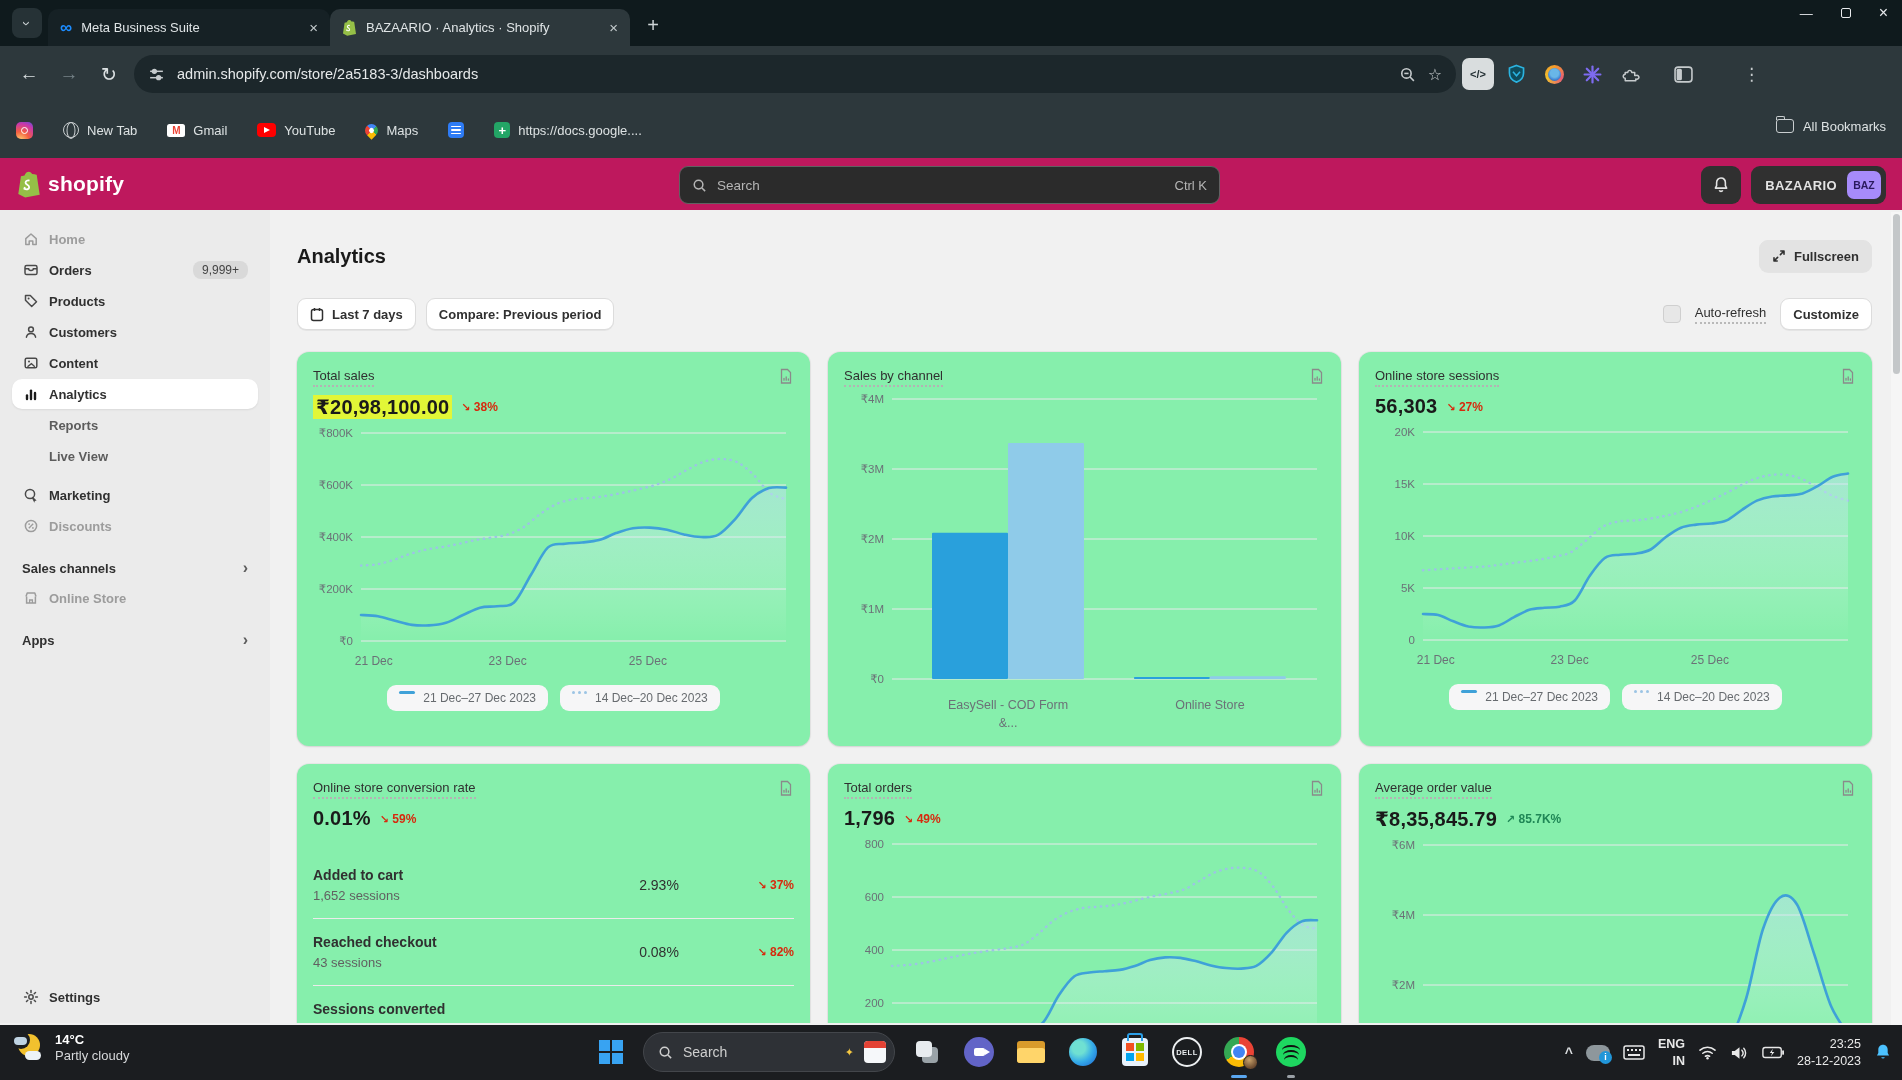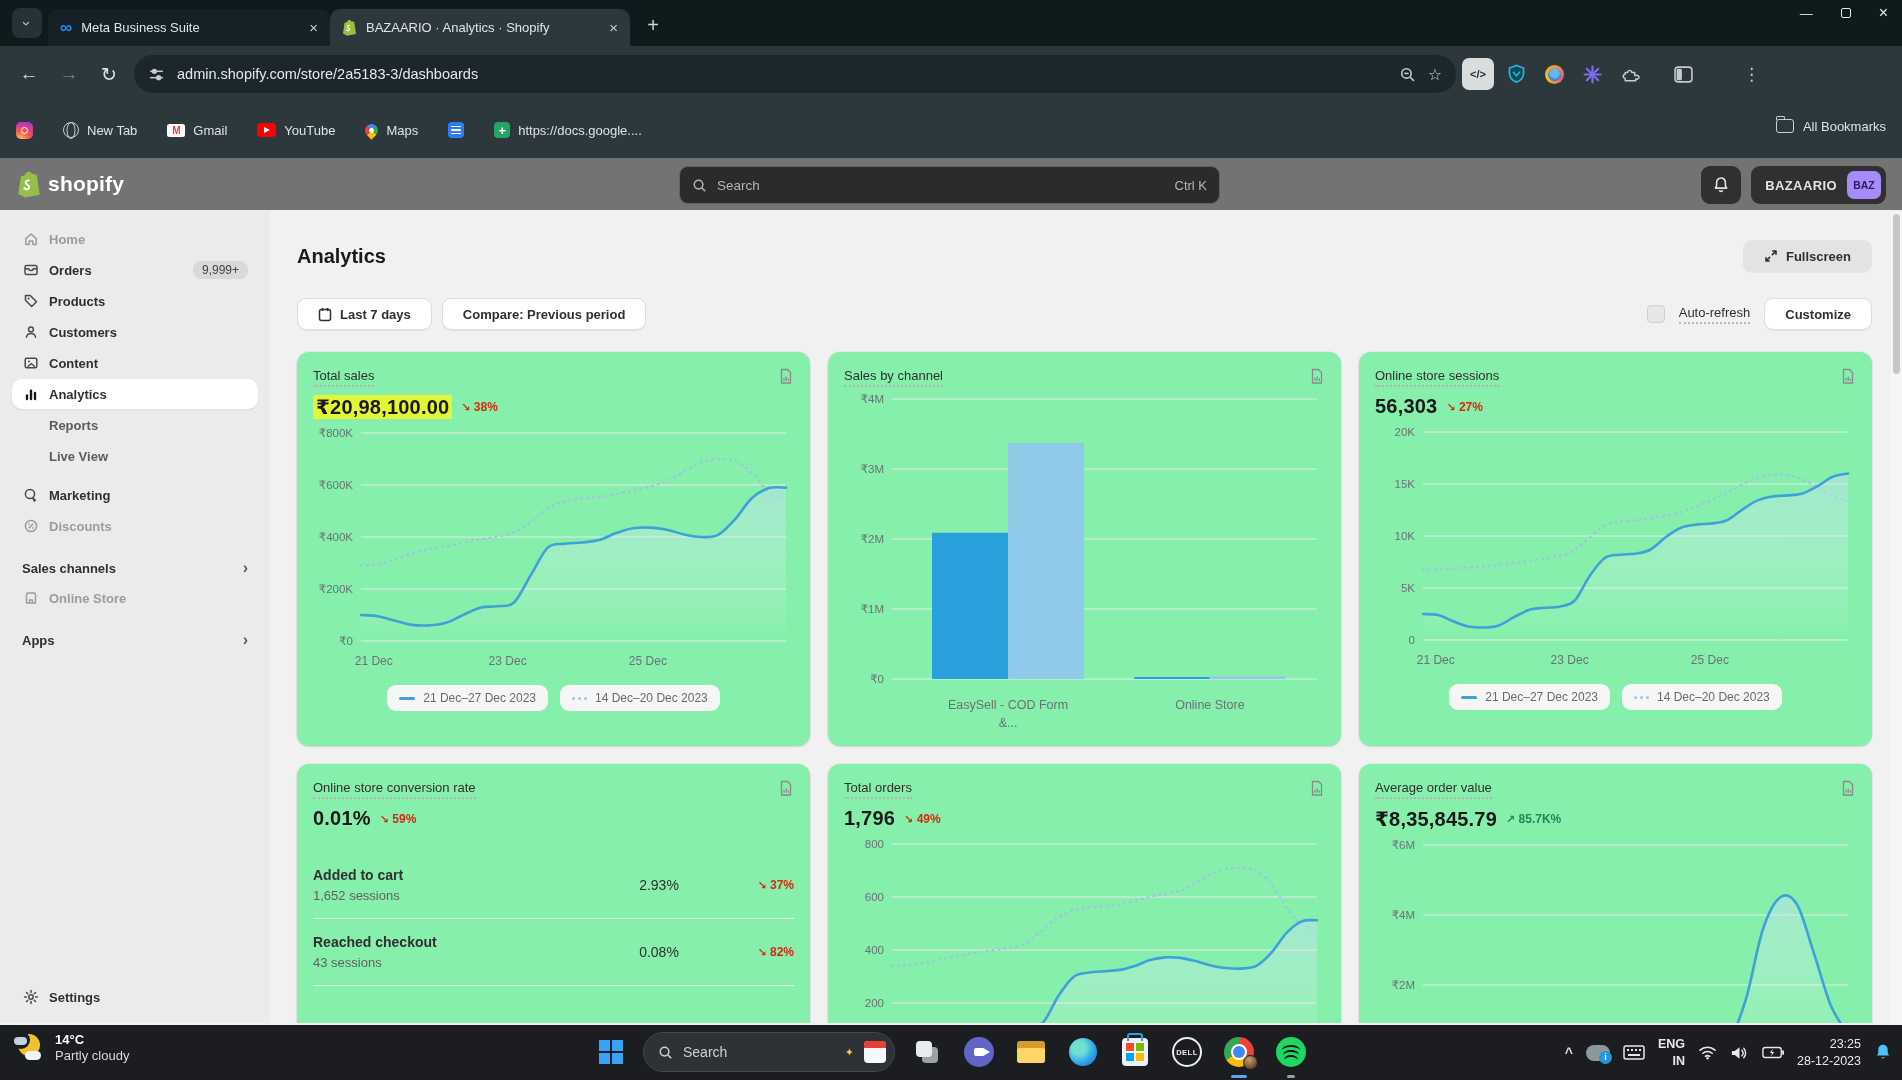--- a/index.html
+++ b/index.html
@@ -52,21 +52,21 @@
 .pin i{position:absolute;inset:4px;border-radius:50%;background:#fff}
 .bdoc{width:16px;height:16px;border-radius:4px;background:#2E7CF6;display:flex;flex-direction:column;gap:2px;justify-content:center;padding:0 3px}
 .bdoc i{height:1.6px;background:#fff;border-radius:1px}
 .gsheet{width:16px;height:16px;border-radius:4px;background:#23A566;position:relative}
 .gsheet:after{content:"+";position:absolute;inset:0;color:#fff;font-weight:800;font-size:13px;display:flex;align-items:center;justify-content:center}
 .allbm{position:absolute;right:16px;display:flex;align-items:flex-start;gap:9px}
 .folder{width:18px;height:14px;border:1.6px solid #C9CED0;border-radius:3px;position:relative}
 .folder:before{content:"";position:absolute;top:-4px;left:-1px;width:7px;height:3px;border:1.6px solid #C9CED0;border-bottom:none;border-radius:2px 2px 0 0}
 
 
-.sh-header{height:52px;background:#737373;position:relative;display:flex;align-items:center}
+.sh-header{height:52px;background:#be185d;position:relative;display:flex;align-items:center}
 .sh-logo{display:flex;align-items:center;gap:6px;margin-left:16px}
 .sh-word{color:#fff;font-weight:800;font-size:21px;letter-spacing:.2px}
 .sh-search{position:absolute;left:679px;top:8px;width:541px;height:38px;background:#2B2B2B;border:1px solid #616161;border-radius:9px;display:flex;align-items:center;padding:0 12px;gap:10px}
 .sh-search .ph{color:#B5B5B5;font-size:13.5px;flex:1}
 .sh-search .kbd{color:#B5B5B5;font-size:13px}
 .sh-right{position:absolute;right:16px;top:8px;display:flex;gap:10px;align-items:center}
 .bellbtn{width:40px;height:38px;background:#303030;border-radius:9px;display:flex;align-items:center;justify-content:center}
 .storechip{height:38px;background:#303030;border-radius:9px;display:flex;align-items:center;gap:10px;padding:0 5px 0 14px}
 .storechip .sname{color:#E3E3E3;font-size:13px;font-weight:700;letter-spacing:.4px}
 .storebadge{width:34px;height:28px;background:#A78BFA;border-radius:7px;color:#2A1A5E;font-size:10.5px;font-weight:800;display:flex;align-items:center;justify-content:center}
@@ -81,21 +81,21 @@
 .nav-item .badge{margin-left:auto;background:#D9D9D9;border-radius:8px;padding:2px 9px;font-size:12px;font-weight:500;color:#444}
 .nav-sub{padding-left:37px;color:#5C5C5C}
 .nav-gap{height:8px}
 .section{display:flex;align-items:center;justify-content:space-between;padding:0 10px;height:30px;margin-top:12px;color:#303030;font-weight:700;font-size:13px}
 .section .chev{color:#5C5C5C;font-size:16px}
 .settings-row{position:absolute;bottom:10px;left:12px;right:12px}
 
 .content{flex:1;position:relative;padding:0 30px 0 27px;overflow:hidden}
 .page-head{display:flex;align-items:center;justify-content:space-between;margin-top:30px}
 .h1{font-size:20px;font-weight:800;color:#1A1A1A}
-.btn{display:inline-flex;align-items:center;gap:8px;height:32px;padding:0 20px;border-radius:9px;font-size:13px;font-weight:600;color:#303030;background:#fff;border:1px solid #DCDCDC;box-shadow:0 1px 0 rgba(0,0,0,.05)}
+.btn{display:inline-flex;align-items:center;gap:8px;height:32px;padding:0 12px;border-radius:9px;font-size:13px;font-weight:600;color:#303030;background:#fff;border:1px solid #DCDCDC;box-shadow:0 1px 0 rgba(0,0,0,.05)}
 .btn.grey{background:#E3E3E3;border-color:#E3E3E3}
 .controls{display:flex;align-items:flex-end;justify-content:space-between;margin-top:26px}
 .ctl-left{display:flex;gap:10px}
 .ctl-right{display:flex;align-items:center;gap:14px}
 .chk{width:18px;height:18px;background:#E7E7E7;border-radius:4px;border:1px solid #CFCFCF}
 .ar-label{font-size:13px;color:#303030;border-bottom:2px dotted #B9B9B9;padding-bottom:2px}
 
 .cards{display:grid;grid-template-columns:repeat(3,513px);column-gap:18px;row-gap:18px;margin-top:22px}
 .card{background:#86efac;border-radius:12px;box-shadow:0 1px 2px rgba(0,0,0,.09),0 0 0 1px rgba(0,0,0,.04);padding:16px;height:394px;position:relative;overflow:hidden}
 .card.tall{height:400px}
@@ -103,21 +103,21 @@
 .card-title{font-size:13px;color:#303030;border-bottom:2px dotted #B3B3B3;padding-bottom:2px}
 .value-row{display:flex;align-items:center;gap:9px;margin-top:8px}
 .big{font-size:20px;font-weight:800;color:#1A1A1A;letter-spacing:.2px}
 .hl{background:#E2F637;padding:0 3px}
 .chg{font-size:12px;font-weight:700}
 .chg .arr{font-size:11px}
 .down{color:#D7290D}
 .up{color:#1F8756}
 .chart-wrap{margin-top:6px}
 .legend{display:flex;justify-content:center;gap:12px;margin-top:8px}
-.lg{display:flex;align-items:center;gap:8px;background:#F6F6F7;border-radius:9px;padding:6px 12px;font-size:12px;color:#676B6F}
+.lg{display:flex;align-items:flex-start;gap:8px;background:#F6F6F7;border-radius:9px;padding:6px 12px;font-size:12px;color:#676B6F}
 .lg-solid{width:16px;height:3px;border-radius:2px;background:#3FA1D8}
 .lg-dots{display:flex;gap:3px}
 .lg-dots i{width:3px;height:3px;border-radius:50%;background:#9CC4E4}
 .conv-list{margin-top:22px}
 .conv-row{display:flex;align-items:center;padding:15px 0;border-bottom:1px solid #EBEBEB}
 .c-left{flex:1}
 .c-label{font-size:14px;color:#303030;font-weight:600}
 .c-sub{font-size:13px;color:#616161;margin-top:5px}
 .c-rate{width:120px;text-align:center;font-size:14px;color:#303030}
 .c-chg{width:75px;text-align:right}
@@ -687,20 +687,25 @@
               <div class="c-chg chg down"><span class="arr">↘</span> <span>37%</span></div>
             </div>
             <div class="conv-row">
               <div class="c-left">
                 <div class="c-label">Reached checkout</div>
                 <div class="c-sub">43 sessions</div>
               </div>
               <div class="c-rate">0.08%</div>
               <div class="c-chg chg down"><span class="arr">↘</span> <span>82%</span></div>
             </div>
+            <div class="conv-row" style="border:none">
+              <div class="c-left">
+                <div class="c-label">Sessions converted</div>
+              </div>
+            </div>
           </div>
         </div>
 
         <div class="card tall">
           <div class="card-head">
             <span class="card-title">Total orders</span>
             <svg class="repic" width="16" height="17" viewBox="0 0 16 17">
                 <path d="M3.5 1.5h6l3 3v10.5h-9Z" fill="none" stroke="#8A8A8A" stroke-width="1.3"></path>
                 <g stroke="#8A8A8A" stroke-width="1.3" stroke-linecap="round">
                   <line x1="6" y1="12.2" x2="6" y2="10.4"></line>

